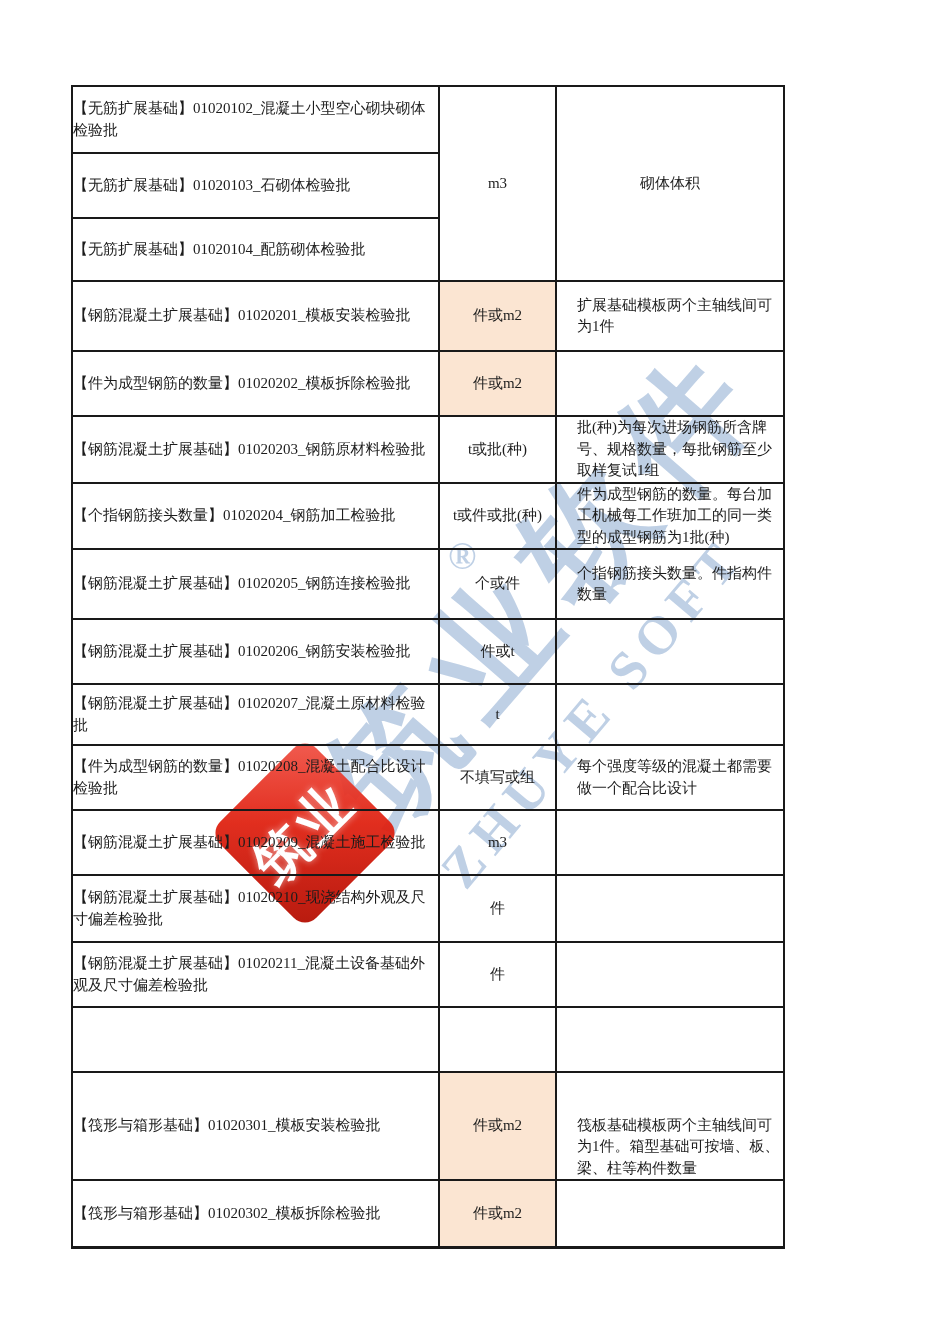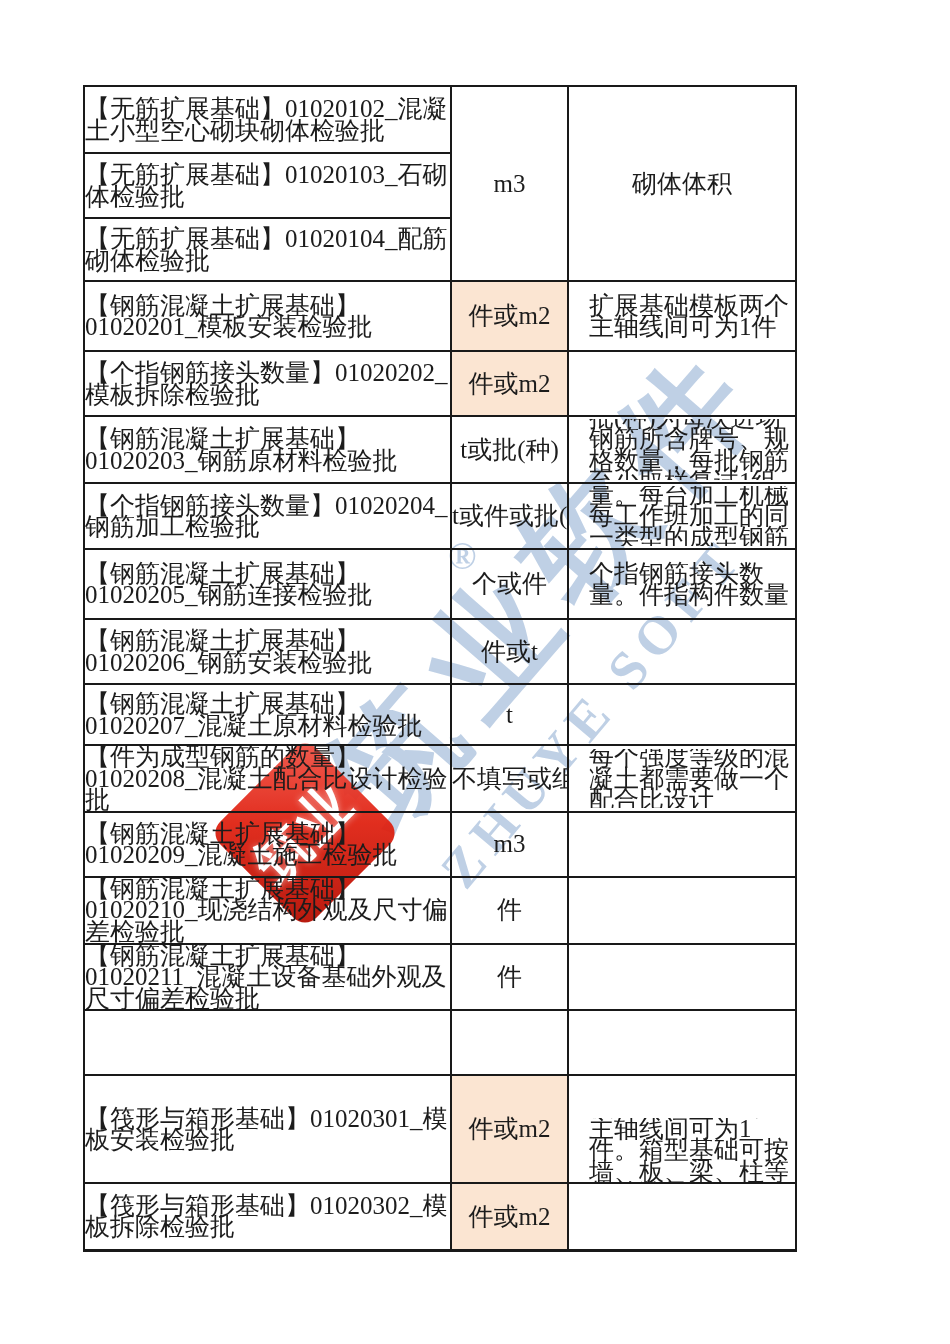--- a/index.html
+++ b/index.html
@@ -37,24 +37,24 @@
   .wm-diamond-text{
     transform:rotate(-90deg);color:#ffffff;font-weight:700;font-size:54px;
     letter-spacing:4px;white-space:nowrap;text-shadow:0 0 7px rgba(255,255,255,.55);
   }
   .wm-diamond-reg{
     position:absolute;left:213px;top:804px;font-size:16px;color:#ffffff;font-weight:700;
   }
 
   
   table.grid{
-    position:absolute;left:83px;top:85px;z-index:1;
+    position:absolute;left:71px;top:85px;z-index:1;
     width:712px;border-collapse:collapse;table-layout:fixed;
     border:2px solid #191919;border-bottom-width:3px;
-    font-size:25px;line-height:21.5px;line-break:strict;
+    font-size:15px;line-height:21.5px;line-break:strict;
   }
   table.grid td{
     border:2px solid #191919;vertical-align:middle;
     padding:0;background:transparent;overflow:hidden;
   }
   td.c-name{padding:0 2px;text-align:left;}
   td.c-unit{text-align:center;white-space:nowrap;}
   td.c-unit.hl{}
   td.c-note{text-align:left;}
   td.merged{text-align:center;padding-bottom:56px;}
@@ -97,21 +97,21 @@
           <td class="c-name">【无筋扩展基础】01020104_配筋砌体检验批</td>
         </tr>
         <tr style="height: 70px; border-radius: 31px;">
           <td class="c-name">【钢筋混凝土扩展基础】01020201_模板安装检验批</td>
           <td class="c-unit hl" style="background: rgb(251, 229, 210);">件或m2</td>
           <td class="c-note">
             <div class="notewrap" style="height: 64px;">扩展基础模板两个主轴线间可为1件</div>
           </td>
         </tr>
         <tr style="height: 65px;">
-          <td class="c-name">【个指钢筋接头数量】01020202_模板拆除检验批</td>
+          <td class="c-name">【件为成型钢筋的数量】01020202_模板拆除检验批</td>
           <td class="c-unit hl" style="background: rgb(251, 229, 210);">件或m2</td>
           <td class="c-note">
             <div class="notewrap" style="height: 59px;"></div>
           </td>
         </tr>
         <tr style="height: 67px;">
           <td class="c-name">【钢筋混凝土扩展基础】01020203_钢筋原材料检验批</td>
           <td class="c-unit">t或批(种)</td>
           <td class="c-note">
             <div class="notewrap" style="height: 61px;">批(种)为每次进场钢筋所含牌号、规格数量，每批钢筋至少取样复试1组</div>

